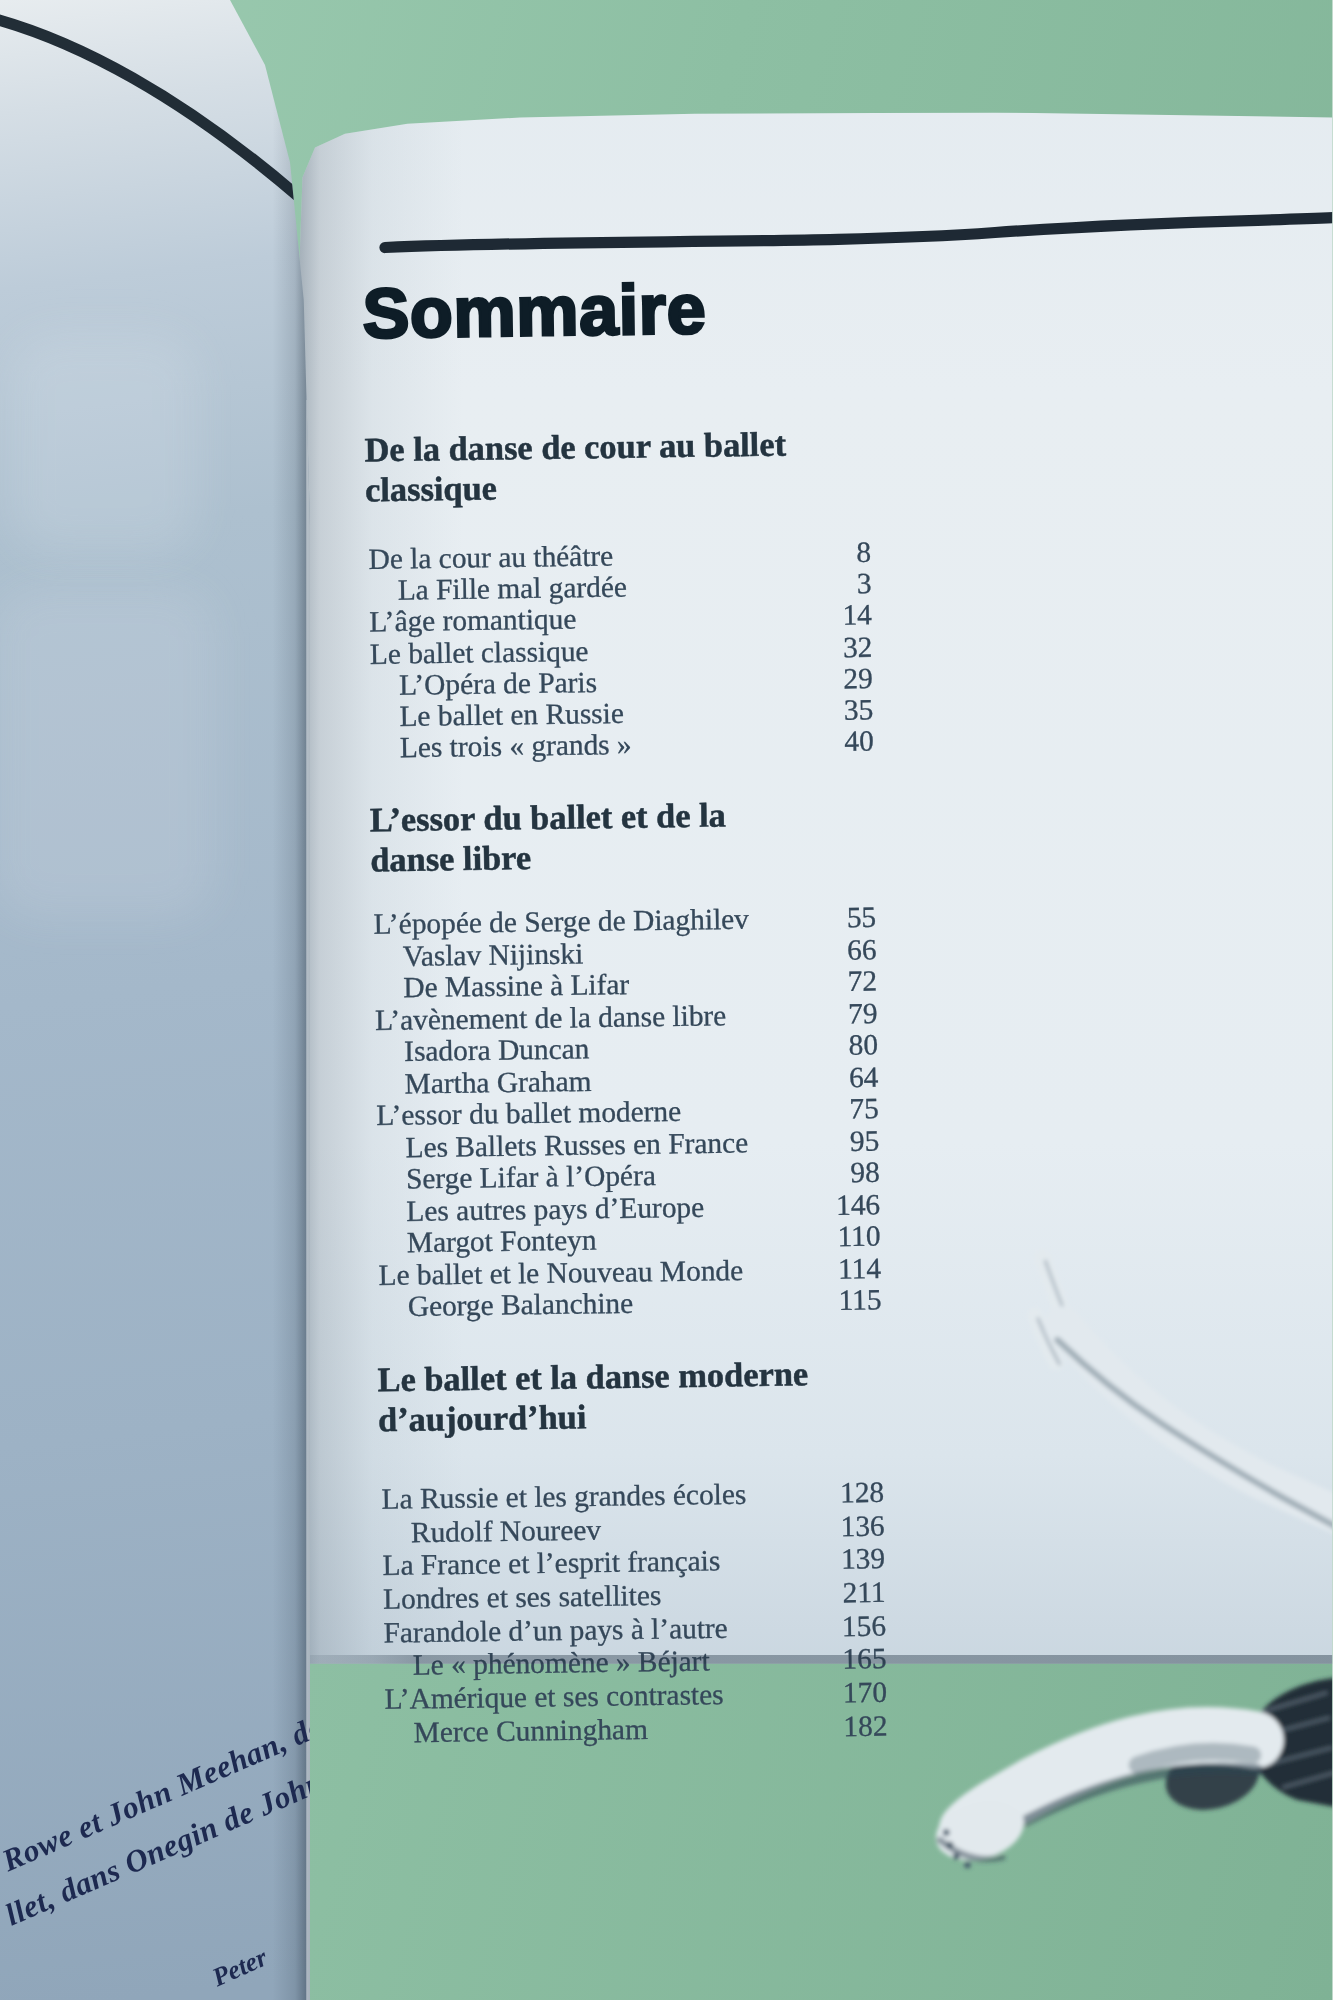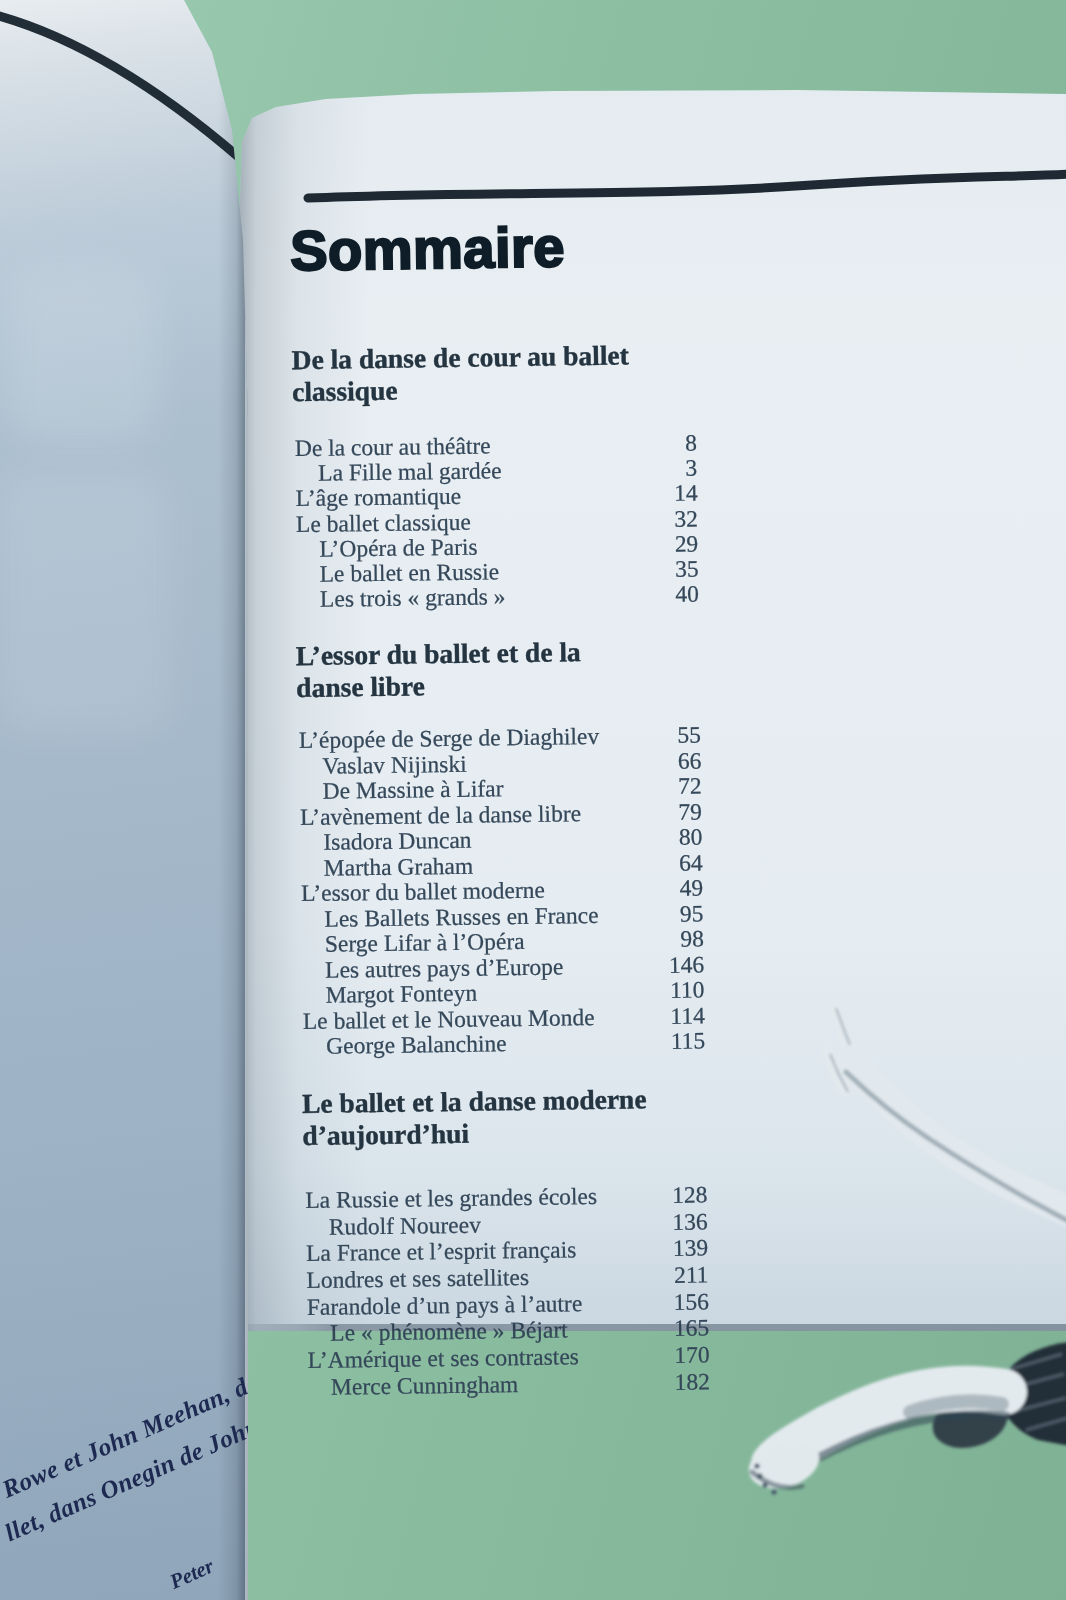--- a/index.html
+++ b/index.html
@@ -149,21 +149,21 @@
         <div>L’essor du ballet et de la</div>
         <div>danse libre</div>
       </div>
       <div class="rows rp2">
         <div class="toc-row"><span class="lbl">L’épopée de Serge de Diaghilev</span><span class="pg">55</span></div>
         <div class="toc-row indent"><span class="lbl">Vaslav Nijinski</span><span class="pg">66</span></div>
         <div class="toc-row indent"><span class="lbl">De Massine à Lifar</span><span class="pg">72</span></div>
         <div class="toc-row"><span class="lbl">L’avènement de la danse libre</span><span class="pg">79</span></div>
         <div class="toc-row indent"><span class="lbl">Isadora Duncan</span><span class="pg">80</span></div>
         <div class="toc-row indent"><span class="lbl">Martha Graham</span><span class="pg">64</span></div>
-        <div class="toc-row"><span class="lbl">L’essor du ballet moderne</span><span class="pg">49</span></div>
+        <div class="toc-row"><span class="lbl">L’essor du ballet moderne</span><span class="pg">75</span></div>
         <div class="toc-row indent"><span class="lbl">Les Ballets Russes en France</span><span class="pg">95</span></div>
         <div class="toc-row indent"><span class="lbl">Serge Lifar à l’Opéra</span><span class="pg">98</span></div>
         <div class="toc-row indent"><span class="lbl">Les autres pays d’Europe</span><span class="pg">146</span></div>
         <div class="toc-row indent"><span class="lbl">Margot Fonteyn</span><span class="pg">110</span></div>
         <div class="toc-row"><span class="lbl">Le ballet et le Nouveau Monde</span><span class="pg">114</span></div>
         <div class="toc-row indent"><span class="lbl">George Balanchine</span><span class="pg">115</span></div>
       </div>
 
       <div class="heading hp3">
         <div>Le ballet et la danse moderne</div>

